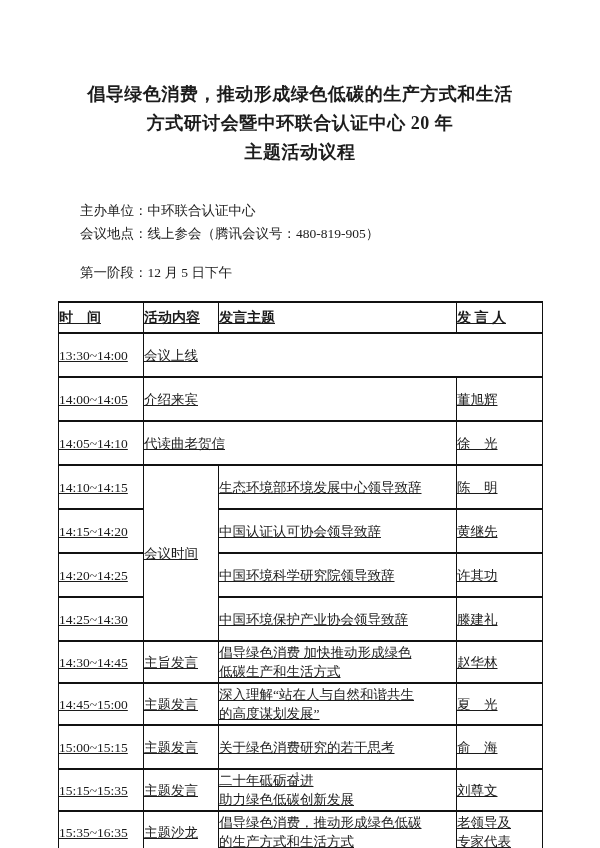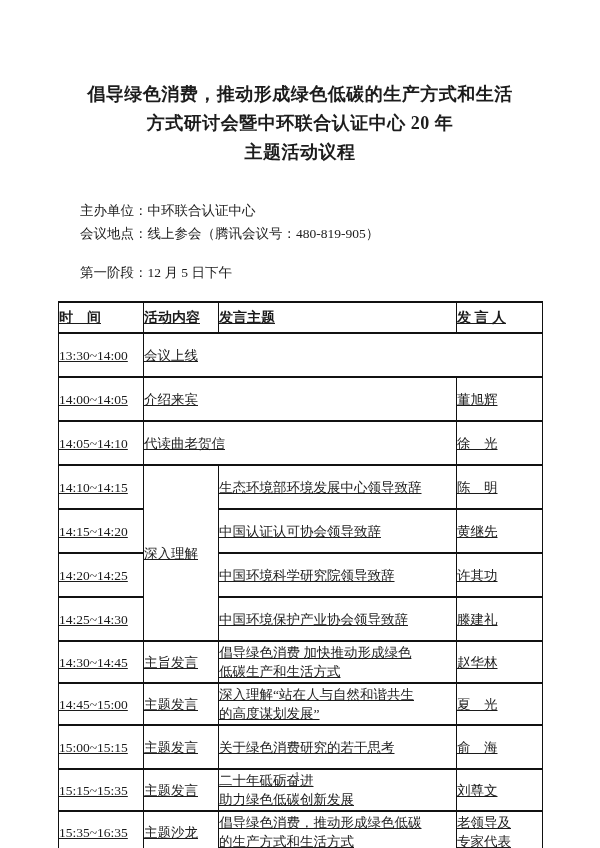--- a/index.html
+++ b/index.html
@@ -113,21 +113,21 @@
       <td colspan="2">介绍来宾</td>
       <td>董旭辉</td>
     </tr>
     <tr class="r-single">
       <td>14:05~14:10</td>
       <td colspan="2">代读曲老贺信</td>
       <td>徐　光</td>
     </tr>
     <tr class="r-single">
       <td>14:10~14:15</td>
-      <td rowspan="4">深入理解</td>
+      <td rowspan="4">会议时间</td>
       <td>生态环境部环境发展中心领导致辞</td>
       <td>陈　明</td>
     </tr>
     <tr class="r-single">
       <td>14:15~14:20</td>
       <td>中国认证认可协会领导致辞</td>
       <td>黄继先</td>
     </tr>
     <tr class="r-single">
       <td>14:20~14:25</td>

